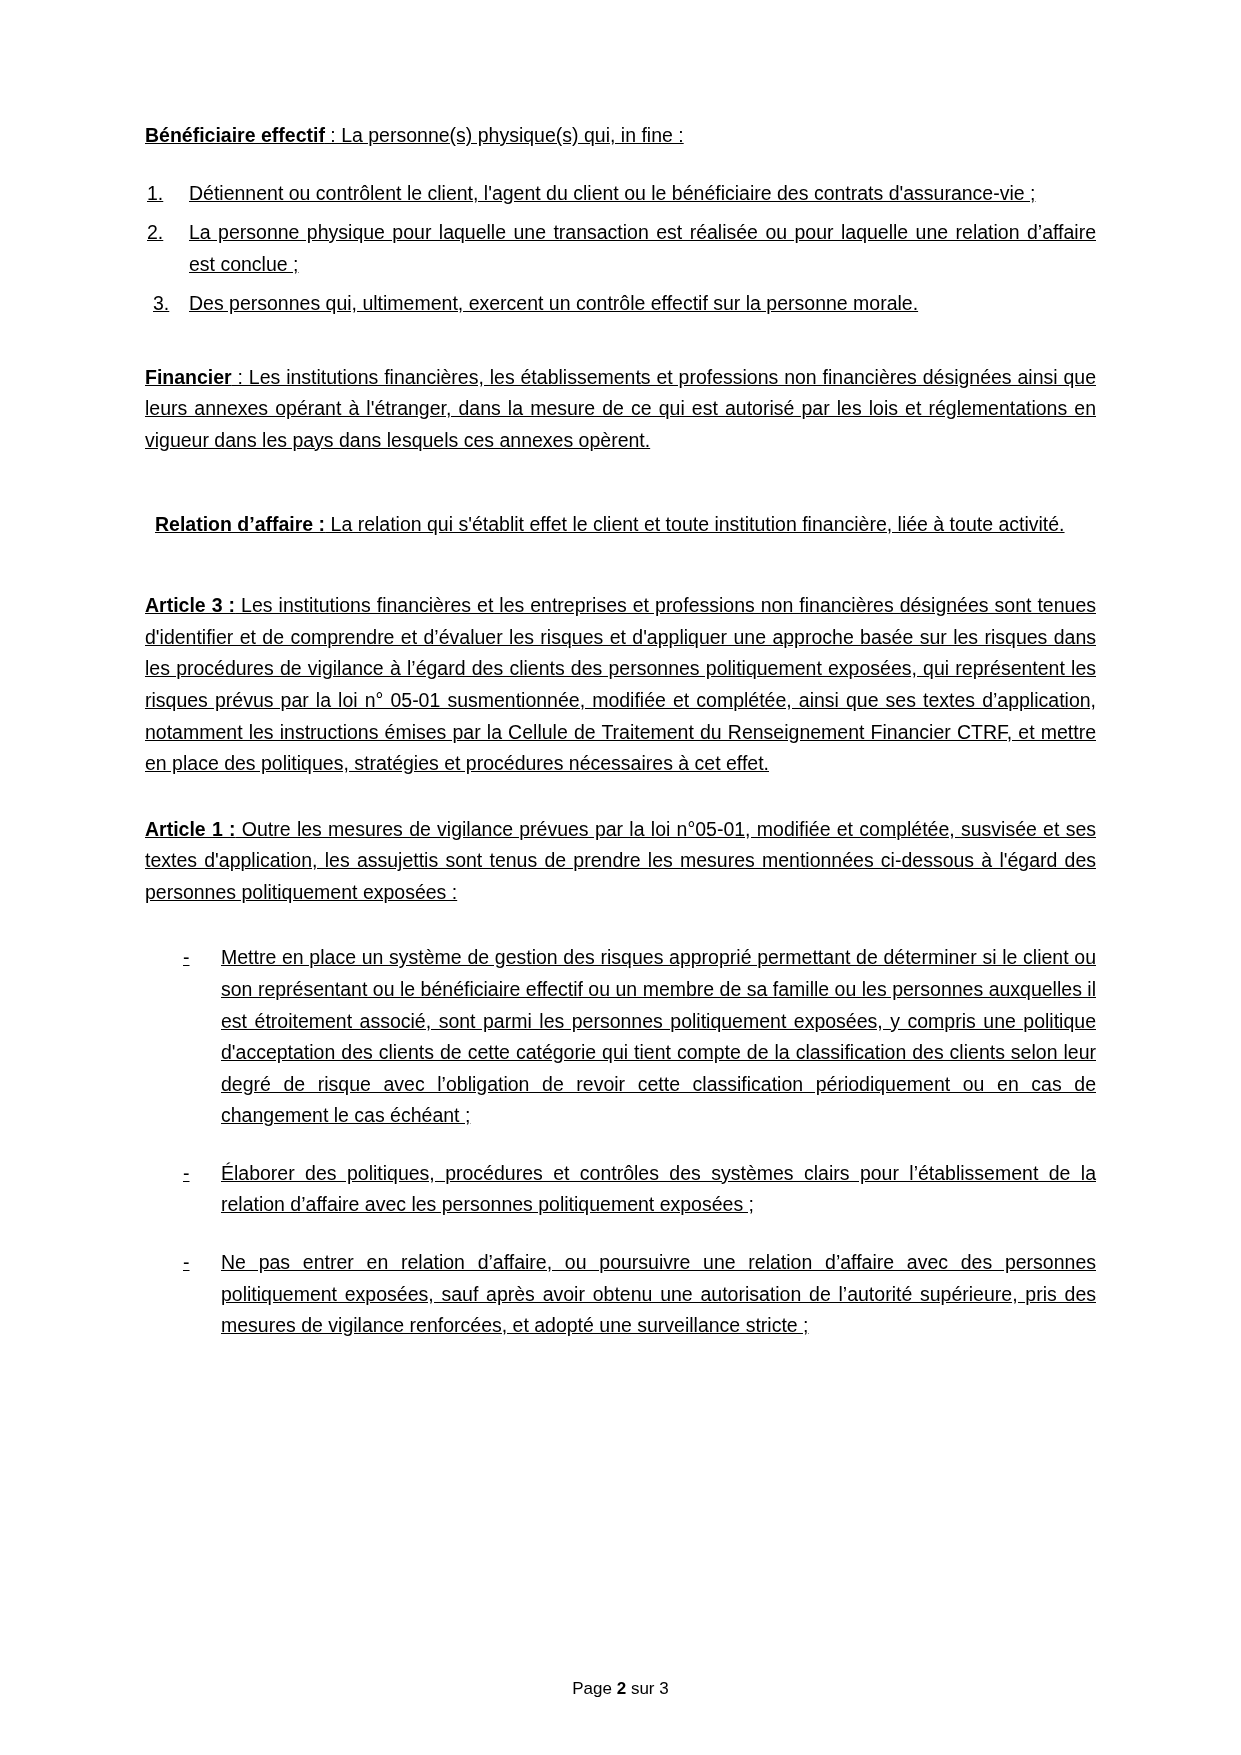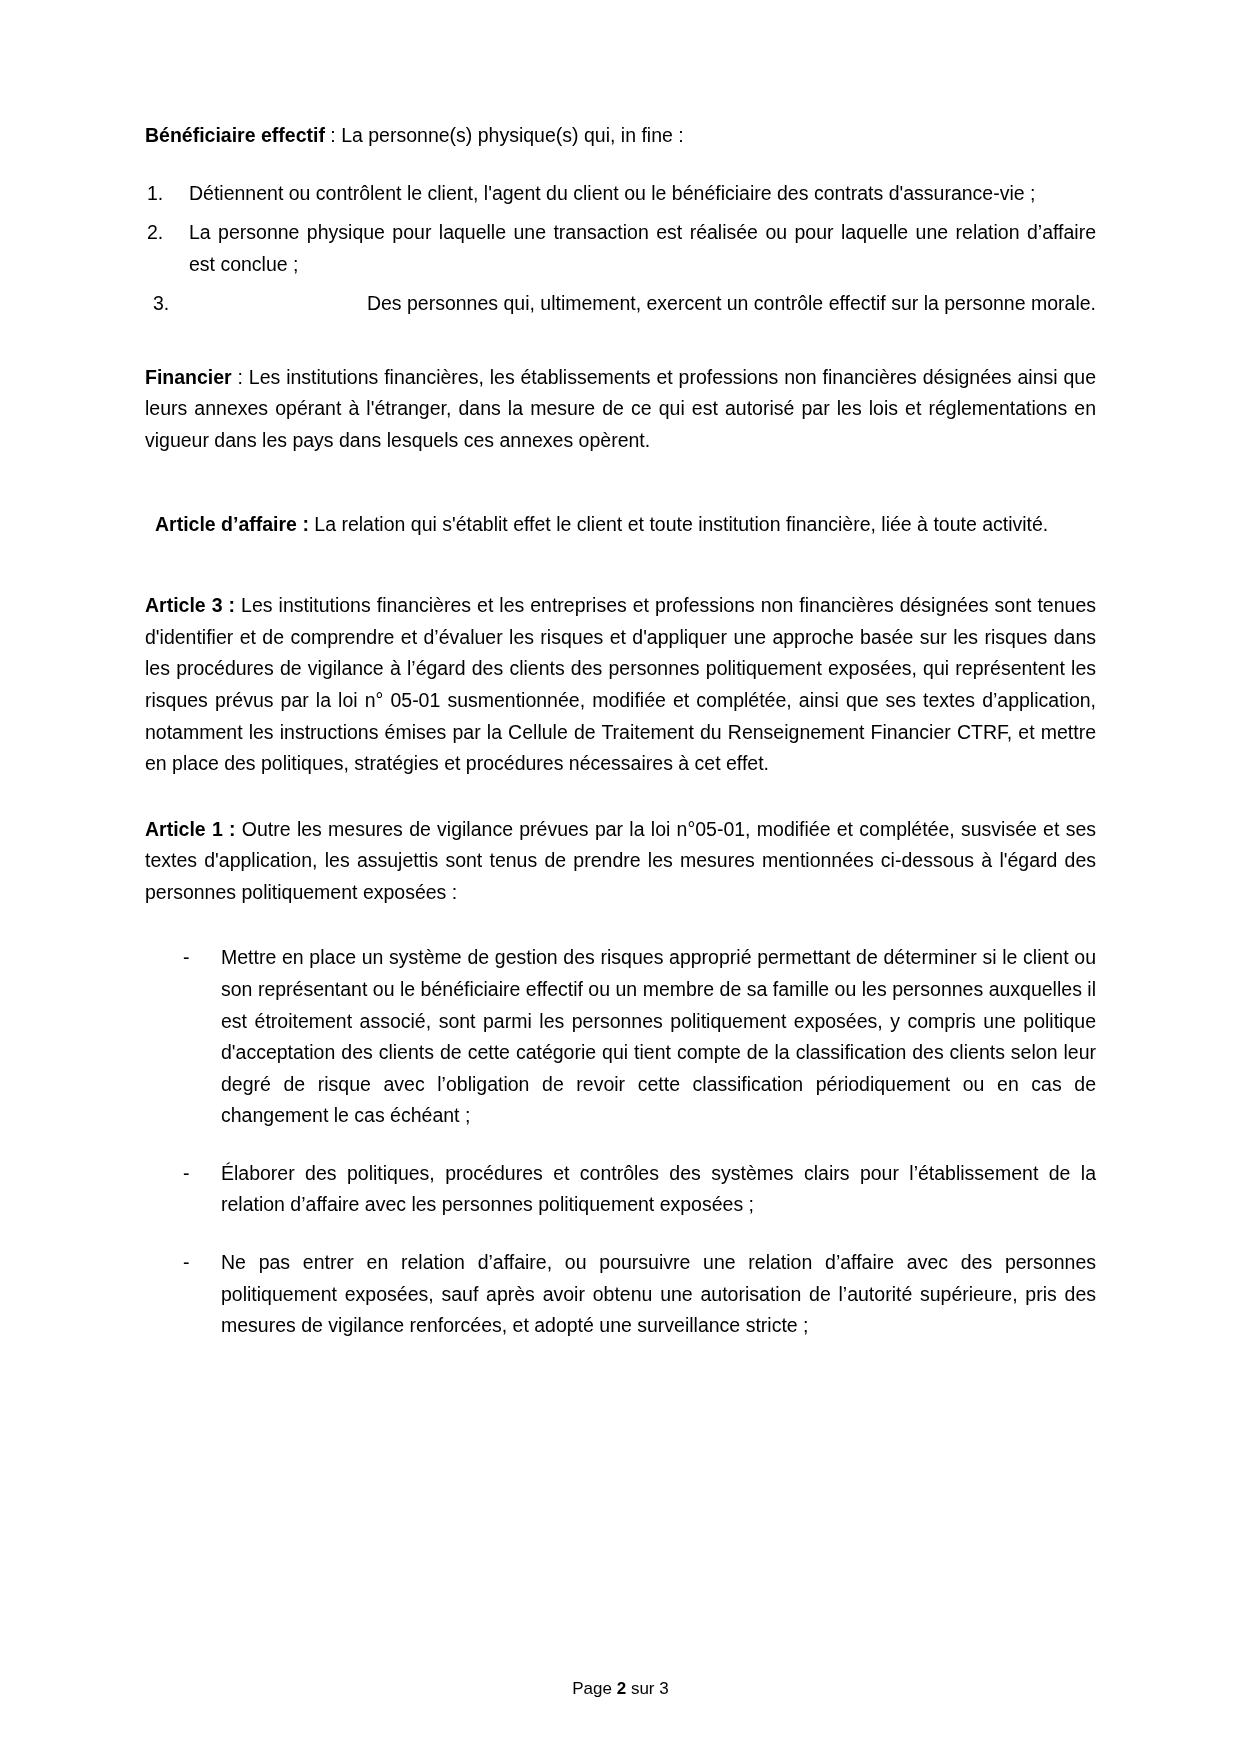--- a/index.html
+++ b/index.html
@@ -12,20 +12,21 @@
     color: #000000;
   }
   .page {
     width: 1241px;
     height: 1755px;
     margin: 0 auto;
     background: #ffffff;
     position: relative;
     box-sizing: border-box;
     padding: 120px 145px 40px 145px;
+    text-decoration: underline;
   }
   .doc-body {
     font-size: 19.5px;
     line-height: 1.62;
     text-align: justify;
   }
   .para {
     margin: 0 0 0 0;
     text-align: justify;
   }
@@ -55,21 +56,21 @@
     box-sizing: border-box;
   }
   .num-marker.indent {
     padding-left: 8px;
   }
   .num-text {
     flex: 1 1 auto;
     text-align: justify;
   }
   .num-text.nojust {
-    text-align: right;
+    text-align: left;
   }
 
   
   .dash-list {
     margin: 0;
     padding: 0 0 0 38px;
     list-style: none;
   }
   .dash-item {
     display: flex;
@@ -132,21 +133,21 @@
     <p class="para">
       <span class="bold">Financier</span><span> : Les institutions financières, les établissements et professions non financières désignées ainsi que leurs annexes opérant à l'étranger, dans la mesure de ce qui est autorisé par les lois et réglementations en vigueur dans les pays dans lesquels ces annexes opèrent.</span>
     </p>
 
     <div class="spacer-md"></div>
 
 
     <div class="spacer-md"></div>
 
     <p class="para indent-para">
-      <span class="bold">Article d’affaire :</span><span> La relation qui s'établit effet le client et toute institution financière, liée à toute activité.</span>
+      <span class="bold">Relation d’affaire :</span><span> La relation qui s'établit effet le client et toute institution financière, liée à toute activité.</span>
     </p>
 
     <div class="spacer-lg"></div>
     <div class="spacer-sm"></div>
 
     <p class="para">
       <span class="bold">Article 3 :</span><span> Les institutions financières et les entreprises et professions non financières désignées sont tenues d'identifier et de comprendre et d’évaluer  les risques et d'appliquer une approche basée sur les risques dans les procédures de vigilance à l’égard des clients des personnes politiquement exposées, qui représentent les risques prévus par la loi n° 05-01 susmentionnée, modifiée  et complétée, ainsi que ses textes d’application, notamment les instructions émises par la Cellule de Traitement du Renseignement Financier CTRF, et mettre en place des politiques, stratégies et procédures nécessaires à cet effet.</span>
     </p>
 
     <div class="spacer-lg"></div>

